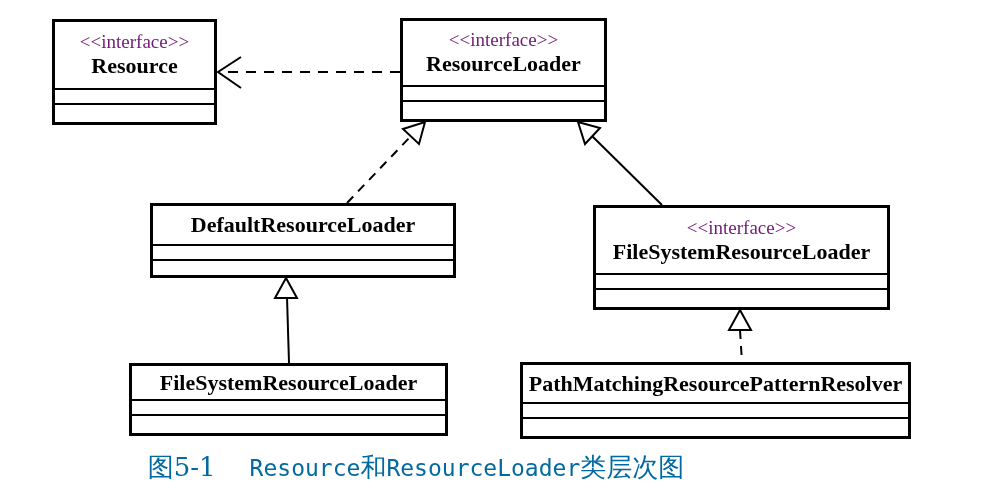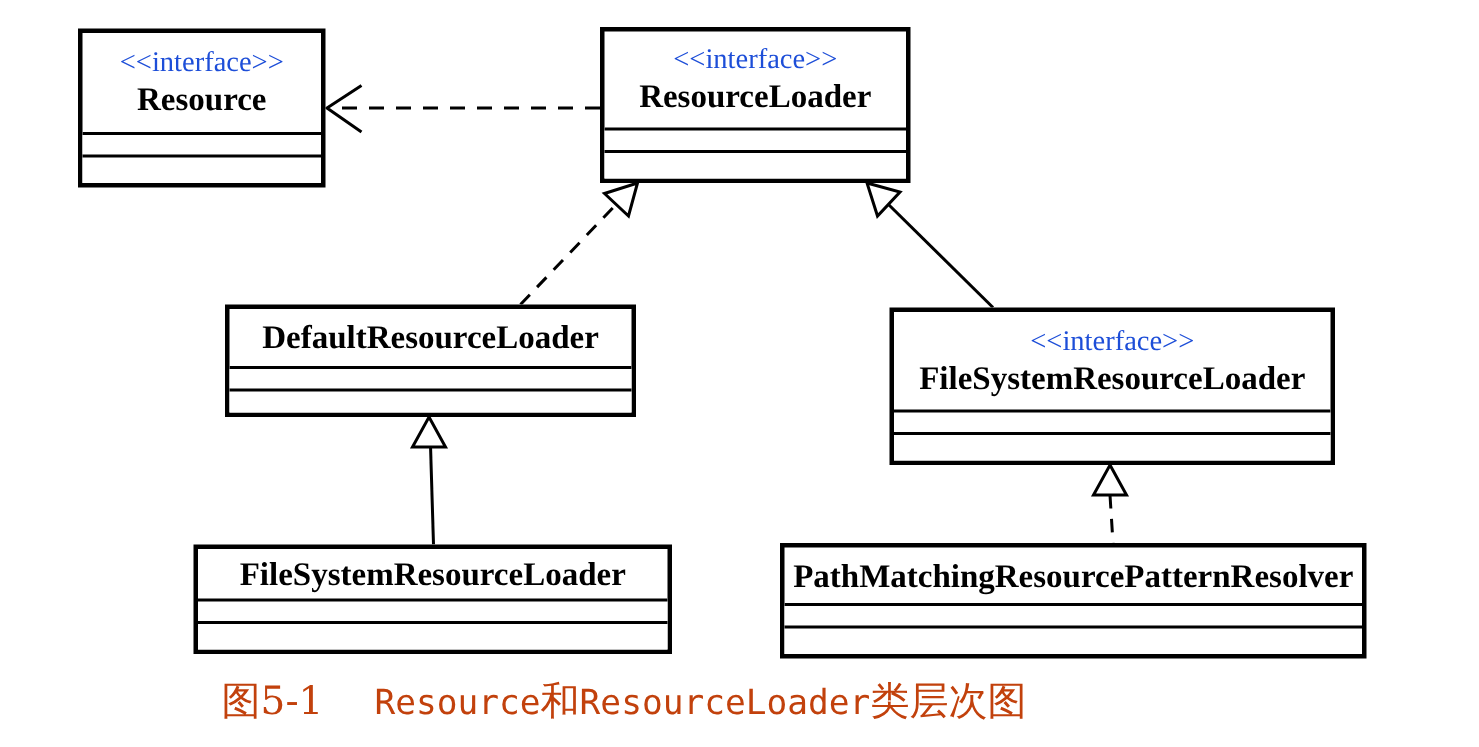--- a/index.html
+++ b/index.html
@@ -24,52 +24,52 @@
     flex:1 1 auto;
     display:flex;
     flex-direction:column;
     align-items:center;
     justify-content:center;
     line-height:1.15;
   }
   .stereo{
     font-size:19px;
     font-weight:normal;
-    color:#1d4ed8;
+    color:#701a75;
     white-space:nowrap;
   }
   .cname{
     font-size:22px;
     font-weight:bold;
     color:#000000;
     white-space:nowrap;
   }
   .comp{
     box-sizing:border-box;
     border-top:2px solid #000000;
     background:#ffffff;
   }
   .comp.attrs{height:15px;}
   .comp.ops{height:19px;}
   .comp.ops-sm{height:17px;}
 
   
   .b-resource        {left:52px;  top:19px;  width:165px; height:106px;}
   .b-resourceloader  {left:400px; top:18px;  width:207px; height:104px;}
-  .b-defaultloader   {left:150px; top:203px; width:274px; height:75px;}
+  .b-defaultloader   {left:150px; top:203px; width:306px; height:75px;}
   .b-patternresolver {left:593px; top:205px; width:297px; height:105px;}
   .b-filesystem      {left:129px; top:363px; width:319px; height:73px;}
   .b-pathmatching    {left:520px; top:362px; width:391px; height:77px;}
 
   .caption{
     position:absolute;
     left:0;top:450px;width:832px;
     text-align:center;
     white-space:nowrap;
-    color:#c2410c;
+    color:#0369a1;
   }
   .cap-cjk{
     font-family:"DejaVu Serif","Liberation Serif",serif;
     font-size:26px;
   }
   .cap-label{margin-right:34px;}
   .cap-mono{
     font-family:"DejaVu Sans Mono","Liberation Mono",monospace;
     font-size:23px;
   }

